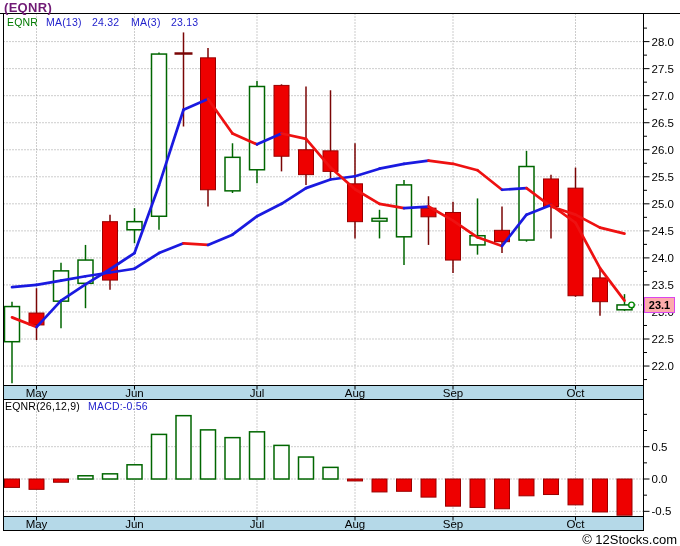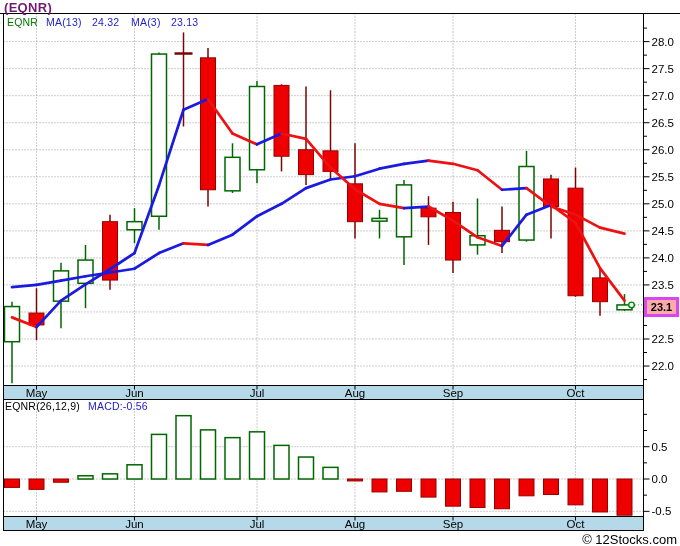--- a/index.html
+++ b/index.html
@@ -8,21 +8,21 @@
   .title{position:absolute;left:4px;top:0px;font-size:13px;font-weight:bold;color:#701a75;letter-spacing:.3px;}
   .legend-item{position:absolute;top:16px;font-size:10.5px;letter-spacing:.2px;white-space:pre;}
   .leg-sym{left:7px;color:#007a00;text-align:right;}
   .leg-ma13{left:46px;color:#2222cc;}
   .leg-ma13v{left:92px;color:#2222cc;}
   .leg-ma3{left:131px;color:#2222cc;}
   .leg-ma3v{left:171px;color:#2222cc;}
   .macd-label{position:absolute;left:5px;top:400px;font-size:10.5px;color:#000;letter-spacing:.2px;}
   .macd-value{position:absolute;left:88px;top:400px;font-size:10.5px;color:#2222cc;letter-spacing:.2px;}
   .price-tag{position:absolute;left:644px;top:297px;width:29px;height:14px;line-height:14px;
-             text-align:center;background:#fcabab;border:3px solid #d946ef;
+             text-align:center;background:#fcabab;border:1px solid #d946ef;
              font-size:11px;font-weight:bold;color:#000;}
   .watermark{position:absolute;right:3px;top:532px;font-size:13px;color:#000;}
   svg{position:absolute;left:0;top:0;}
 </style>
 </head>
 <body>
 
 <div class="stage">
 
   <svg id="chart-svg" width="680" height="546" viewBox="0 0 680 546">

